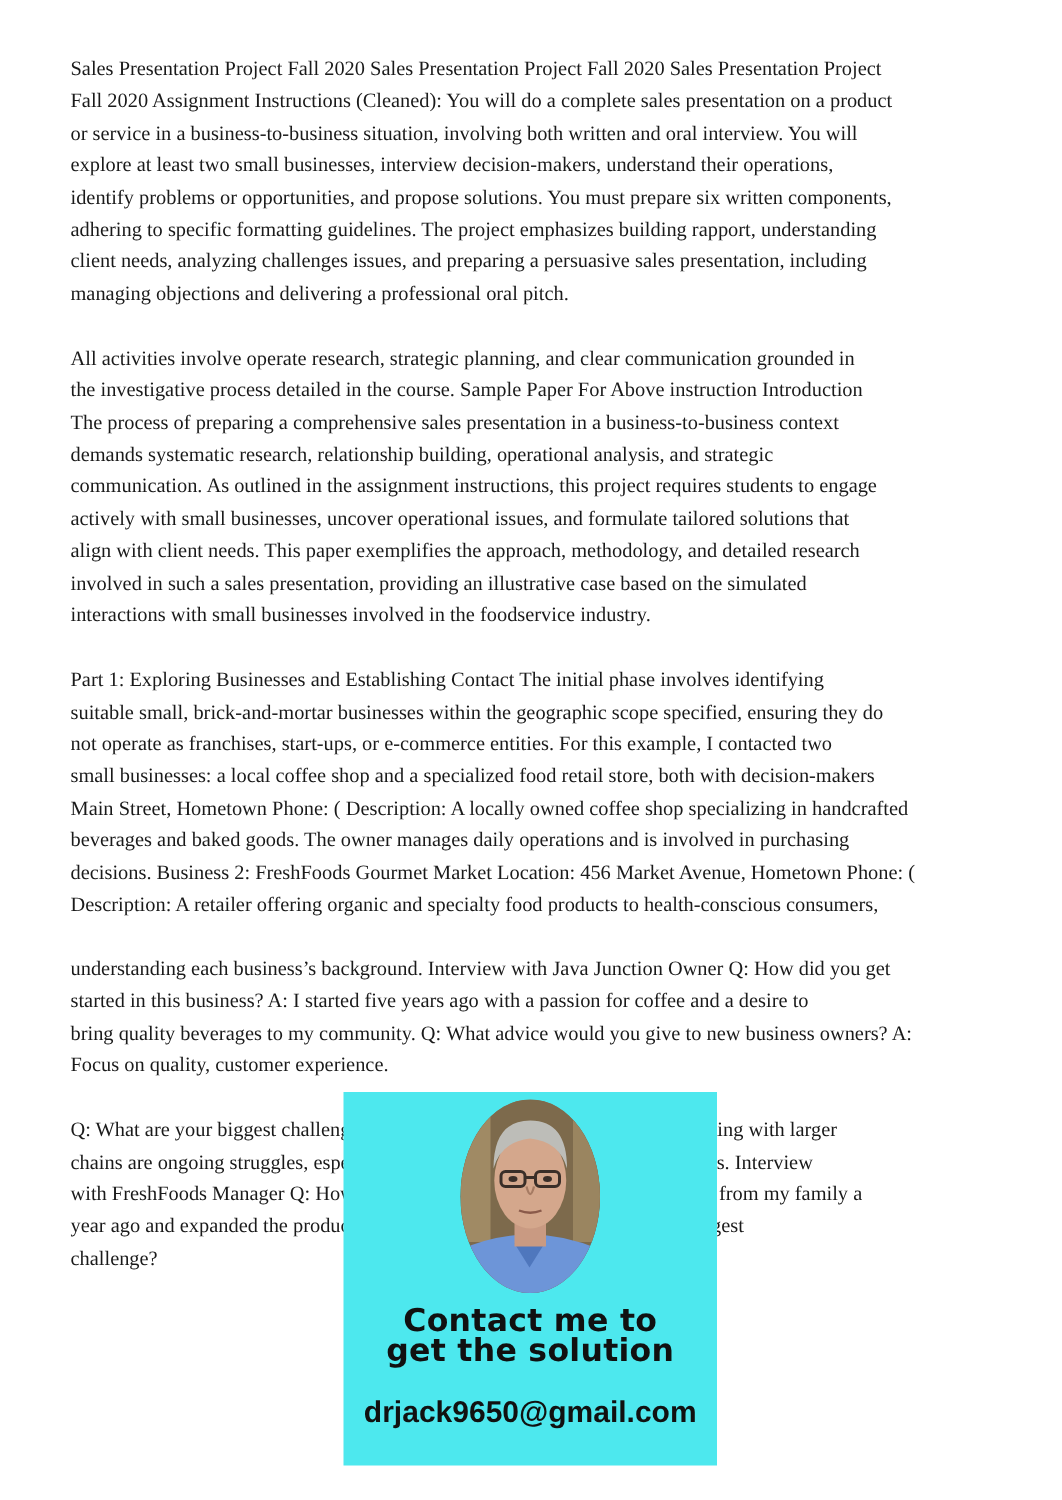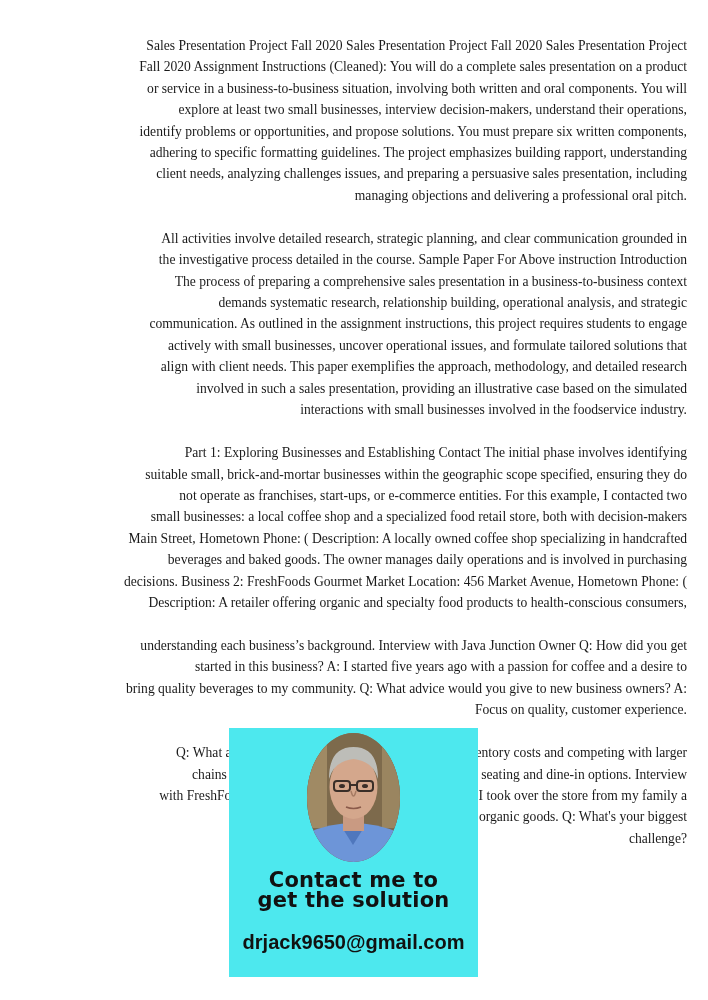--- a/index.html
+++ b/index.html
@@ -18,21 +18,20 @@
     left: 47px;
     top: 35px;
     width: 640px;
     font-family: "Liberation Serif", "DejaVu Serif", serif;
     font-size: 13.6px;
     line-height: 21.4px;
     color: #1a1a1a;
   }
   .para {
     margin: 0 0 21.6px 0;
-    text-align: right;
   }
   .line {
     display: block;
     white-space: nowrap;
   }
   .promo-card {
     position: absolute;
     left: 229px;
     top: 728px;
     width: 249px;
@@ -78,29 +77,29 @@
     color: #111111;
   }
 </style>
 </head>
 <body>
 
 <div class="page">
   <p class="para">
     <span class="line">Sales Presentation Project Fall 2020 Sales Presentation Project Fall 2020 Sales Presentation Project</span>
     <span class="line">Fall 2020 Assignment Instructions (Cleaned): You will do a complete sales presentation on a product</span>
-    <span class="line">or service in a business-to-business situation, involving both written and oral components. You will</span>
+    <span class="line">or service in a business-to-business situation, involving both written and oral interview. You will</span>
     <span class="line">explore at least two small businesses, interview decision-makers, understand their operations,</span>
     <span class="line">identify problems or opportunities, and propose solutions. You must prepare six written components,</span>
     <span class="line">adhering to specific formatting guidelines. The project emphasizes building rapport, understanding</span>
     <span class="line">client needs, analyzing challenges issues, and preparing a persuasive sales presentation, including</span>
     <span class="line">managing objections and delivering a professional oral pitch.</span>
   </p>
   <p class="para">
-    <span class="line">All activities involve detailed research, strategic planning, and clear communication grounded in</span>
+    <span class="line">All activities involve operate research, strategic planning, and clear communication grounded in</span>
     <span class="line">the investigative process detailed in the course. Sample Paper For Above instruction Introduction</span>
     <span class="line">The process of preparing a comprehensive sales presentation in a business-to-business context</span>
     <span class="line">demands systematic research, relationship building, operational analysis, and strategic</span>
     <span class="line">communication. As outlined in the assignment instructions, this project requires students to engage</span>
     <span class="line">actively with small businesses, uncover operational issues, and formulate tailored solutions that</span>
     <span class="line">align with client needs. This paper exemplifies the approach, methodology, and detailed research</span>
     <span class="line">involved in such a sales presentation, providing an illustrative case based on the simulated</span>
     <span class="line">interactions with small businesses involved in the foodservice industry.</span>
   </p>
   <p class="para">

